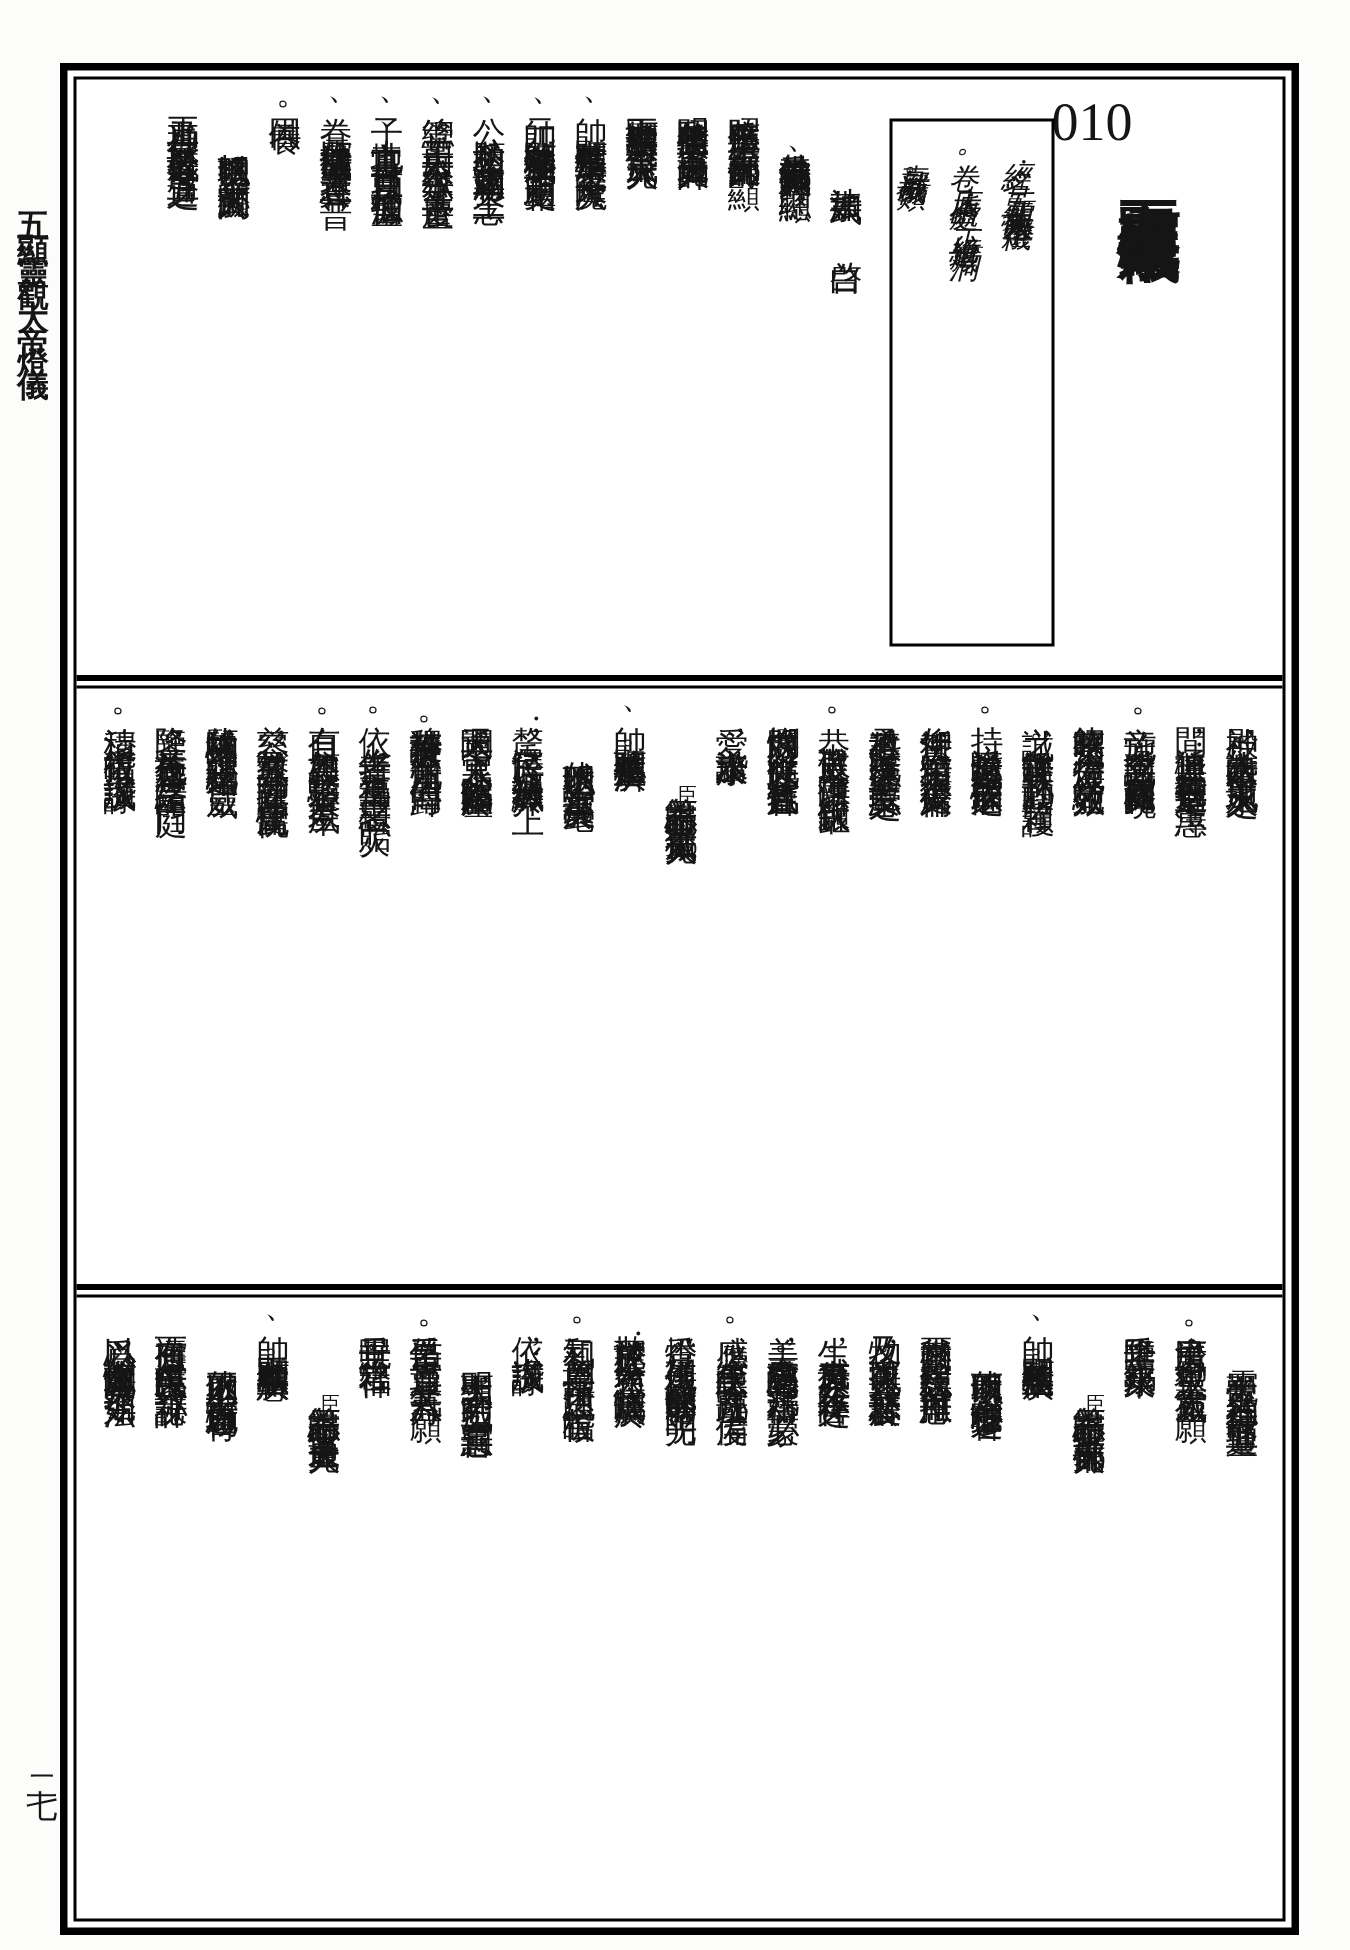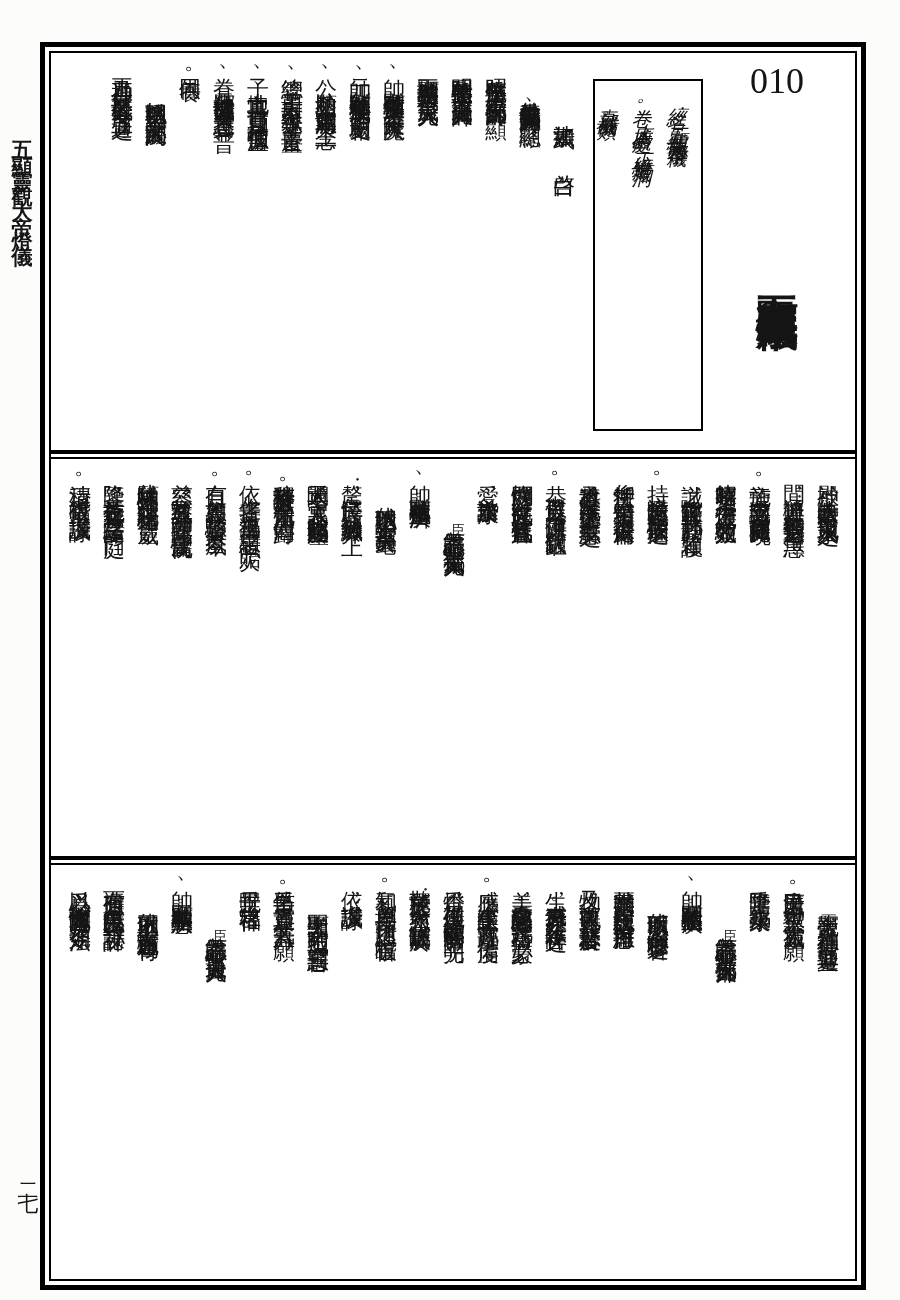--- a/index.html
+++ b/index.html
@@ -31,22 +31,22 @@
   .cols { position:absolute; inset:0;
     writing-mode:vertical-rl; text-orientation:upright;
     font-size:22px; letter-spacing:1px; line-height:34px; padding:8px 10px; }
   .band-1 .cols { padding-right:274px; }
   .col { white-space:pre; }
   .p { display:inline-block; height:13px; line-height:13px;
     transform:translateX(5px); overflow:visible; }
   .sm { font-size:13px; transform:translateX(4px); display:inline-block; }
 
   
-  .title-block { position:absolute; top:8px; right:14px; width:128px; height:384px;
-    text-align:center; }
+  .title-block { position:absolute; top:8px; right:26px; width:128px; height:384px;
+    }
   .doc-number { font-size:36px; line-height:40px; font-family:"Liberation Serif",serif; }
   .main-title { writing-mode:vertical-rl; text-orientation:upright;
     font-size:42px; font-weight:bold; letter-spacing:2px; line-height:120px;
     margin:0 auto; height:340px; }
   .colophon { position:absolute; top:26px; right:152px; width:110px; height:352px;
     border:2px solid #000; }
   .colophon .cols { font-size:20px; letter-spacing:3px; line-height:35px;
     padding:12px 7px; font-style:italic; }
 </style>
 </head>

